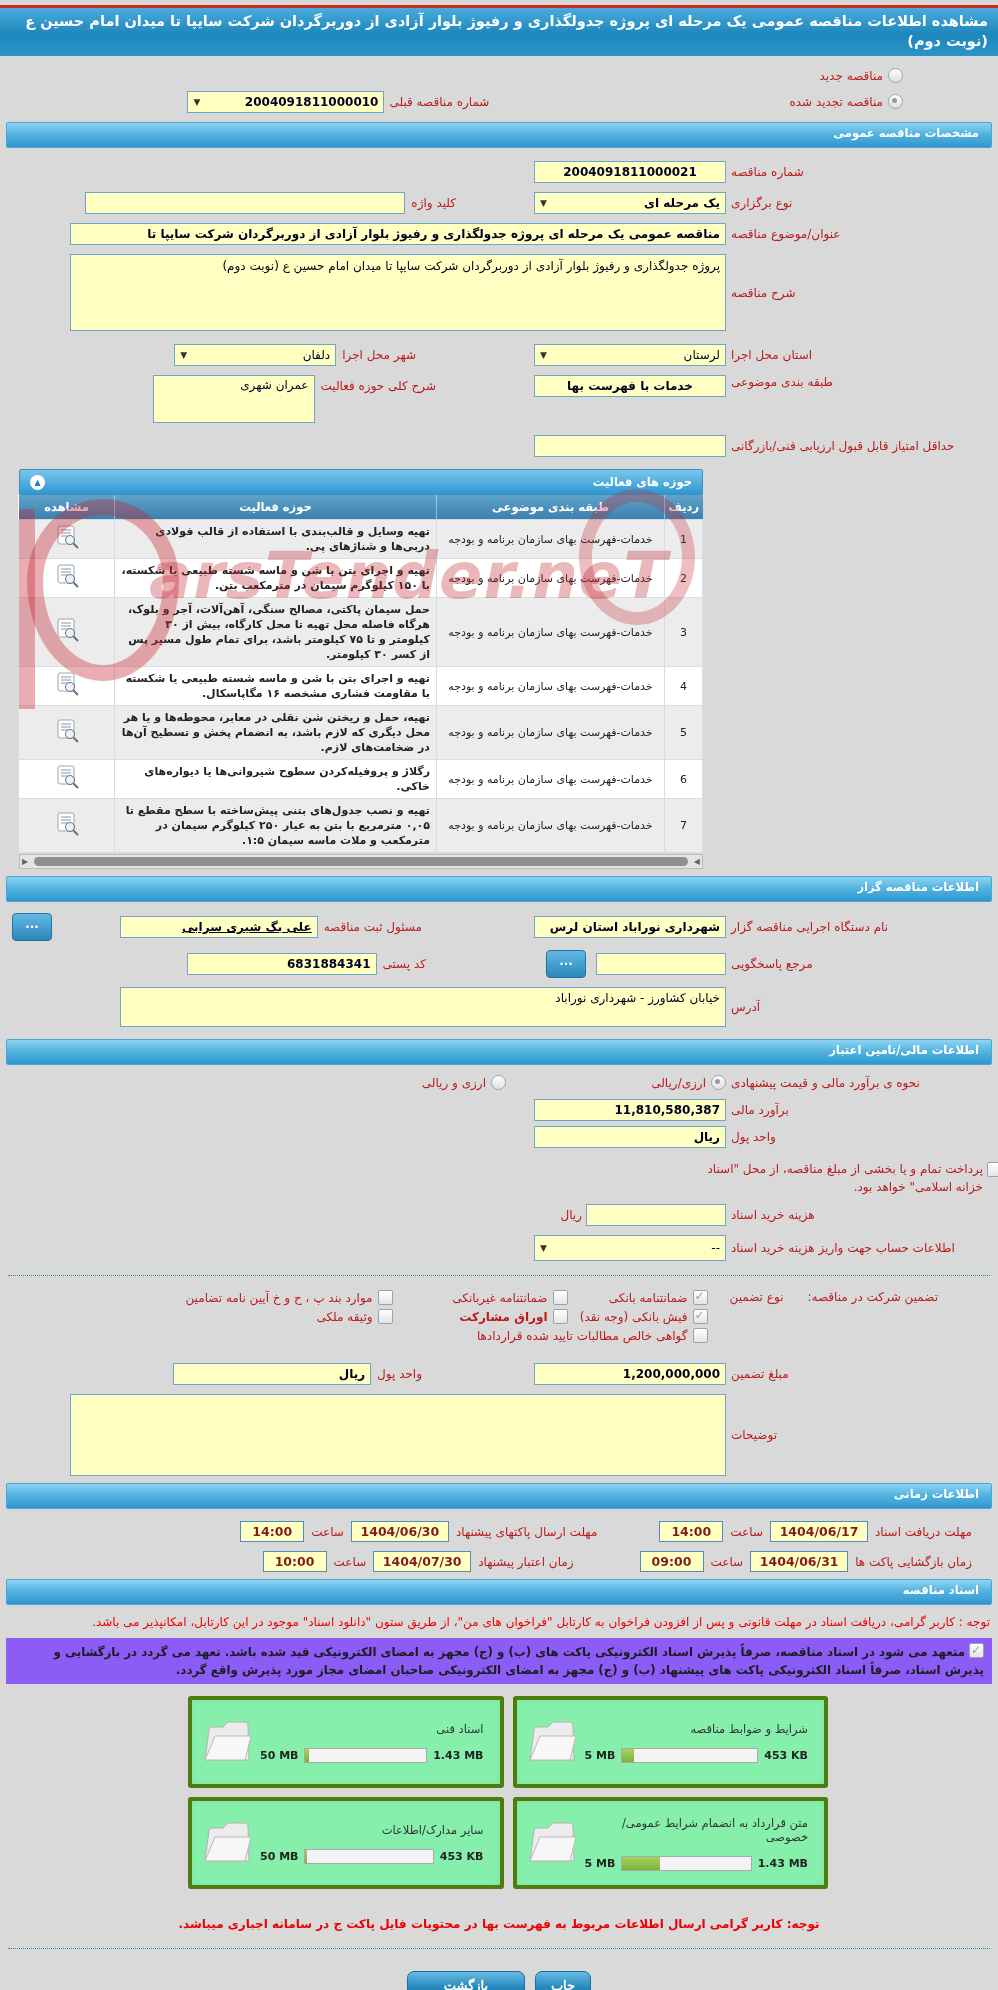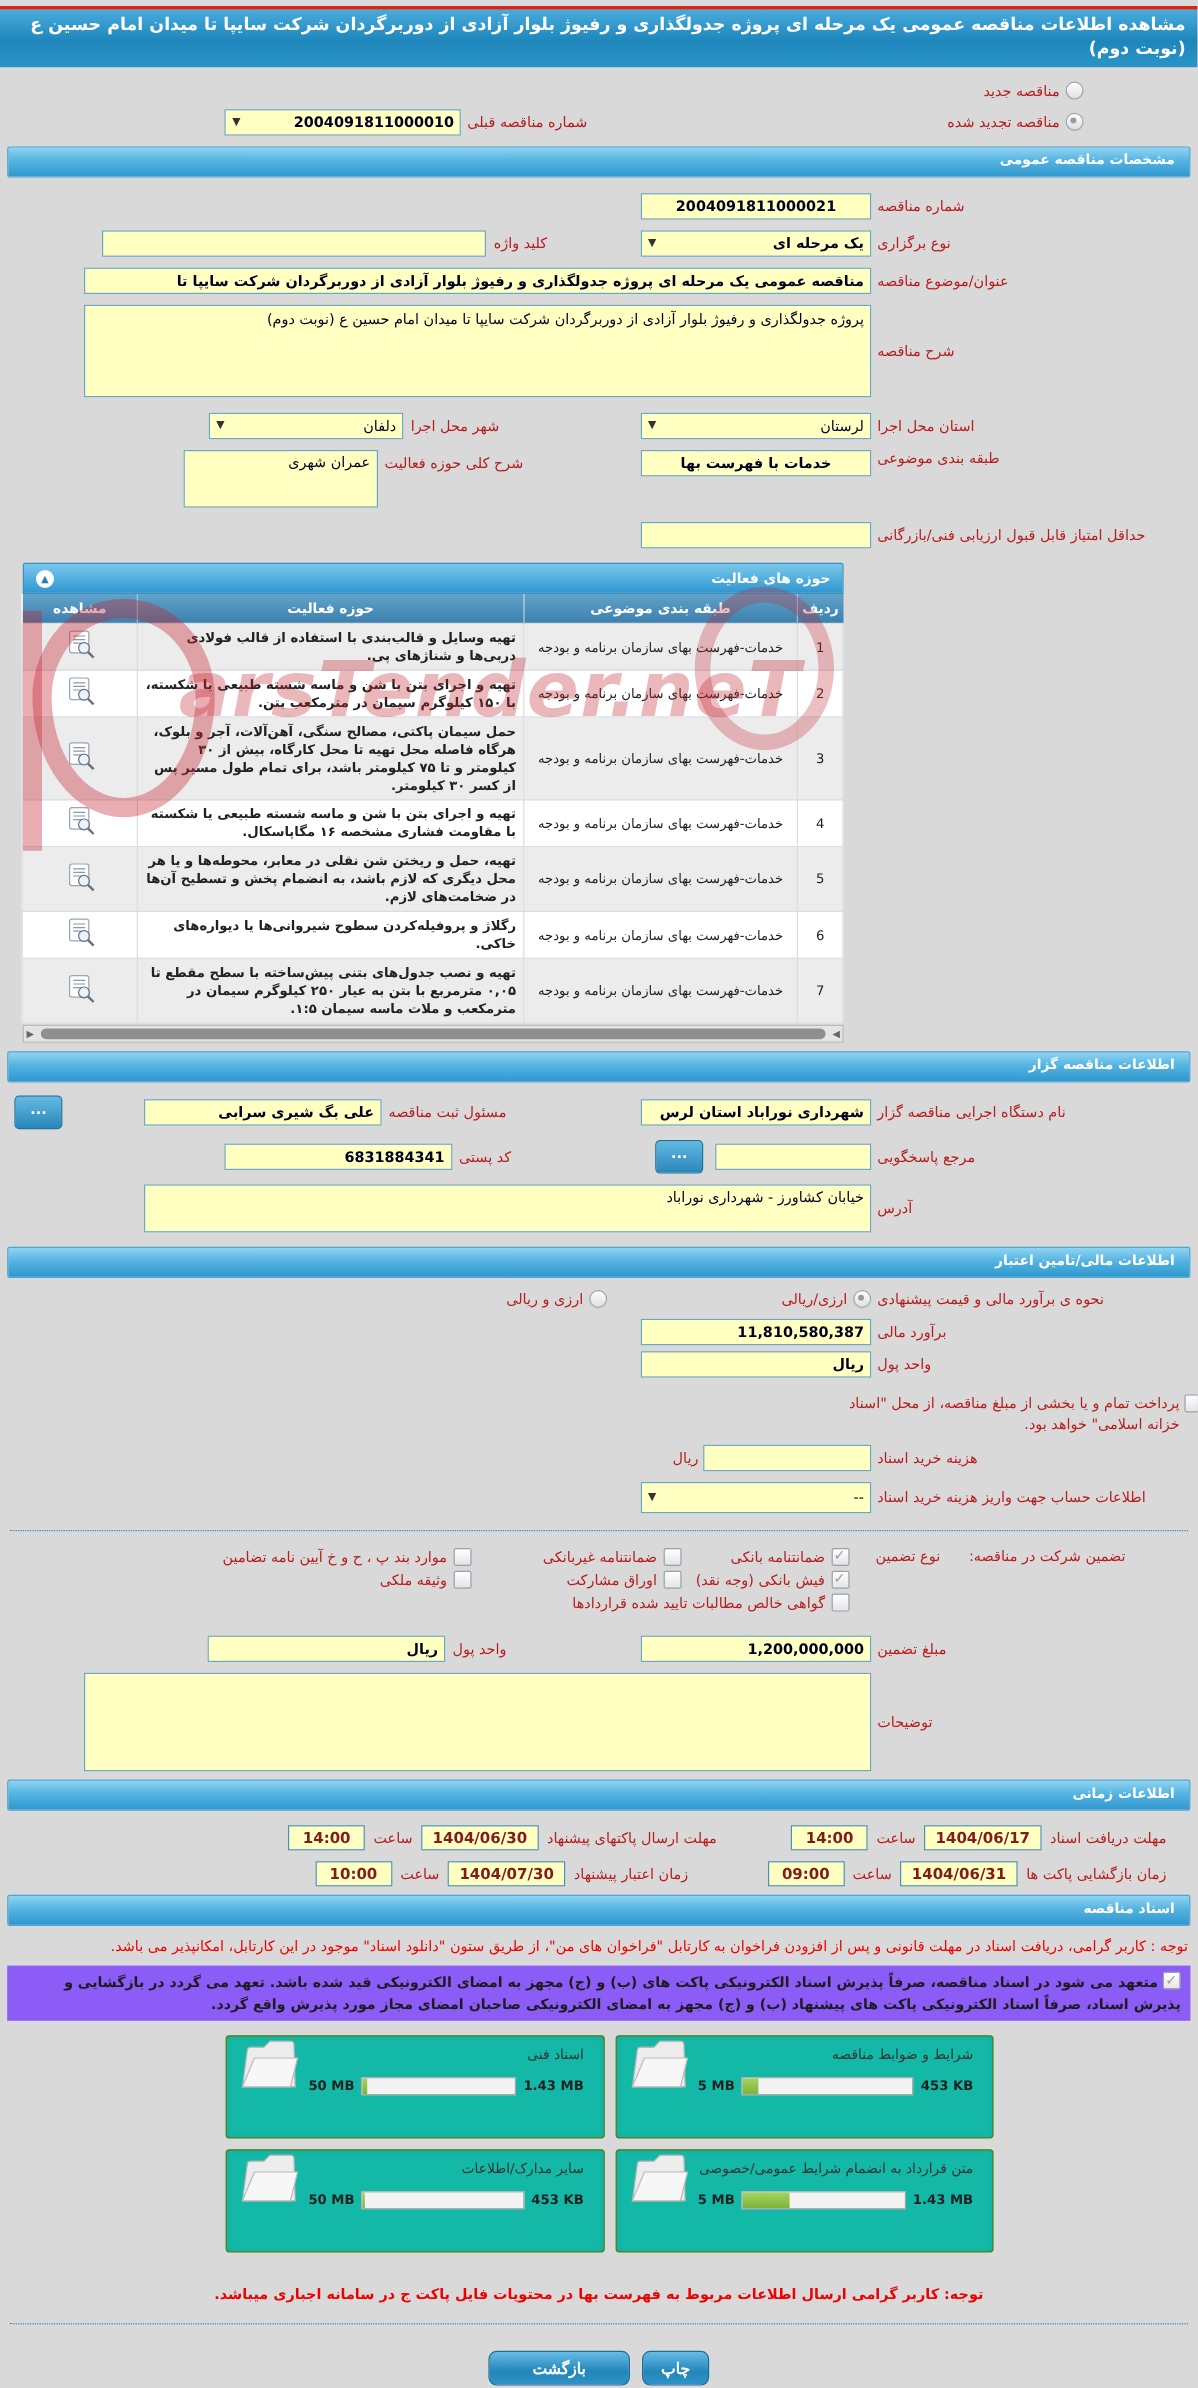--- a/index.html
+++ b/index.html
@@ -61,22 +61,22 @@
   .tpair .date,.tpair .time{background:#ffffc2;border:1px solid #4c8fbe;height:19px;line-height:19px;font-weight:bold;
     text-align:center;font-size:12.5px;color:#7f1d1d;}
   .tpair .date{width:96px;}
   .tpair .time{width:62px;}
   
   .rednote{color:#ef0000;font-size:12px;line-height:19px;text-align:right;margin:8px 8px 0;}
   .pledge{margin:6px 6px 0;background:#8b5cf6;padding:5px 8px;font-weight:bold;font-size:11.8px;line-height:17.5px;
     color:#1c1c1c;text-align:right;}
   
   .cards{margin:12px 170px 0 188px;display:grid;grid-template-columns:1fr 1fr;gap:9px;}
-  .card{background:#14b8a6;border:1px solid #4d7c0f;border-radius:3px;box-shadow:inset 0 0 6px rgba(0,0,0,.05);
-    height:84px;display:flex;padding:0 6px;}
+  .card{background:#86efac;border:4px solid #4d7c0f;border-radius:3px;box-shadow:inset 0 0 6px rgba(0,0,0,.05);
+    height:84px;display:flex;align-items:center;padding:0 6px;}
   .card .info{flex:1;padding:8px 10px 8px 4px;}
   .card .title{font-size:11.5px;color:#333;text-align:right;line-height:14px;}
   .prog{display:flex;align-items:center;margin-top:12px;}
   .prog .sz{font-size:11px;font-weight:bold;color:#222;}
   .bar{flex:1;height:13px;border:1px solid #a9a9a9;background:#f3f3f3;margin:0 6px;position:relative;}
   .bar .fill{position:absolute;left:0;top:0;bottom:0;background:linear-gradient(#a6d35f,#7cb33b);}
   .folder{flex:none;width:58px;text-align:center;}
   
   .dotline{border-top:1px dotted #2d86b5;margin:14px 8px 0;}
   .btnrow{display:flex;justify-content:center;gap:10px;margin-top:22px;}
@@ -294,21 +294,21 @@
     <div class="wm wm-ring2"></div>
   </div>
 
   <div class="secbar">اطلاعات مناقصه گزار</div>
 
   <div class="frow" style="margin-top:11px;">
     <span class="lab lbl">نام دستگاه اجرایی مناقصه گزار</span>
     <span class="inp bold">شهرداری نوراباد استان لرس</span>
     <span class="pair" style="margin-right:112px;gap:6px;">
       <span class="lbl">مسئول ثبت مناقصه</span>
-      <span class="inp bold" style="width:186px;">علی بگ شیری سرابی</span>
+      <span class="inp bold" style="width:186px;text-decoration:underline;">علی بگ شیری سرابی</span>
       <span class="btn-dots" style="margin-right:auto;margin-left:12px;">...</span>
     </span>
   </div>
 
   <div class="frow">
     <span class="lab lbl">مرجع پاسخگویی</span>
     <span class="pair" style="gap:10px;">
       <span class="inp" style="width:118px;"></span>
       <span class="btn-dots">...</span>
     </span>
@@ -389,21 +389,21 @@
             <span class="lbl">ضمانتنامه غیربانکی</span>
           </span>
         <span class="pair" style="gap:5px;">
             <span class="cb"></span>
             <span class="lbl">موارد بند پ ، ح و خ آیین نامه تضامین</span>
           </span>
         <span class="pair" style="gap:5px;">
             <span class="cb on"></span>
             <span class="lbl">فیش بانکی (وجه نقد)</span>
           </span>
-        <span class="pair" style="gap:5px;">
+        <span class="pair" style="gap:5px;font-weight:bold;">
             <span class="cb"></span>
             <span class="lbl">اوراق مشارکت</span>
           </span>
         <span class="pair" style="gap:5px;">
             <span class="cb"></span>
             <span class="lbl">وثیقه ملکی</span>
           </span>
         <span class="pair" style="gap:5px;grid-column:1 / span 3;">
             <span class="cb"></span>
             <span class="lbl">گواهی خالص مطالبات تایید شده قراردادها</span>

